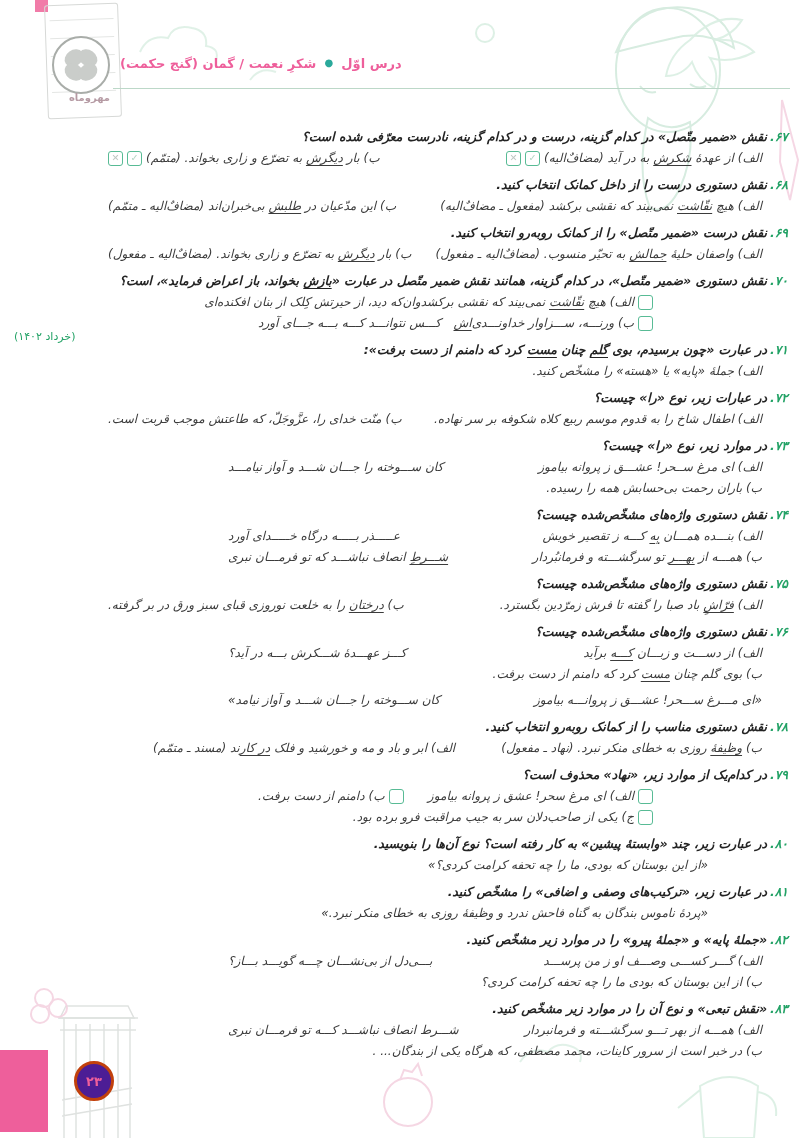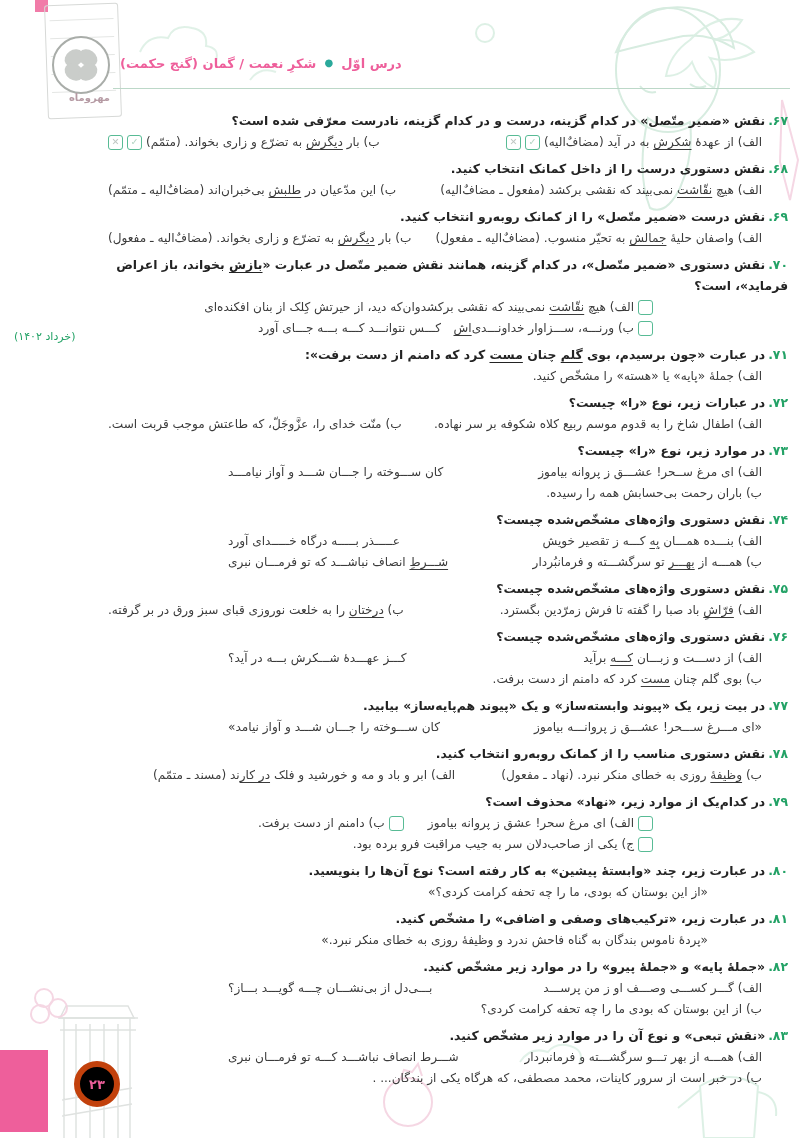--- a/index.html
+++ b/index.html
@@ -19,25 +19,25 @@
            color:#b59aa3;font-weight:bold;}
   
   .header{position:absolute;left:112px;top:56px;font-size:13px;white-space:nowrap;margin-left:8px;}
   .header .lesson{color:#ee5f9b;font-weight:bold;}
   .header .dot{color:#2aa99b;font-size:10px;vertical-align:2px;padding:0 4px;}
   .header .ltitle{color:#ee5f9b;font-weight:bold;}
   .header-rule{position:absolute;left:113px;right:15px;top:88px;height:1px;background:#bcd8c8;}
   
   .margin-note{position:absolute;left:14px;top:330px;color:#23a266;font-size:11px;font-weight:normal;direction:rtl;}
   
-  .pagenum{position:absolute;left:74px;top:1061px;width:34px;height:34px;border:6px solid #c2410c;
+  .pagenum{position:absolute;left:74px;top:1061px;width:34px;height:34px;border:3px solid #c2410c;
            border-radius:50%;display:flex;align-items:center;justify-content:center;
-           color:#ee5f9b;font-weight:bold;font-size:13px;background:#000000;}
-  
-  .content{position:absolute;top:110px;right:17px;left:108px;}
+           color:#ee5f9b;font-weight:bold;font-size:13px;background:#4c1d95;}
+  
+  .content{position:absolute;top:126px;right:17px;left:108px;font-style:italic;}
   .q-block{margin-bottom:5px;}
   .q-title{font-size:12.4px;line-height:21px;font-weight:bold;color:#232323;margin-bottom:1px;}
   .q-num{color:#23a266;font-weight:bold;margin-left:3px;}
   .q-row{font-size:12.1px;line-height:21px;color:#3b3b3b;display:flex;align-items:center;}
   .q-row.pair{justify-content:space-between;padding-right:26px;}
   .q-row.pair-w{justify-content:space-between;padding-right:26px;padding-left:165px;}
   .q-row.pair-n{justify-content:space-between;padding-right:26px;padding-left:45px;}
   .q-row.verse{justify-content:space-between;padding-right:26px;padding-left:120px;}
   .q-row.verse-c{justify-content:space-between;padding-right:135px;padding-left:150px;}
   .q-row.single{padding-right:26px;}
@@ -258,21 +258,20 @@
             <span>کـــز عهـــدهٔ شـــکرش بـــه در آید؟</span>
           </span>
         </div>
         <div class="q-row single">
           <span class="opt">
             <span>ب) بوی گلم چنان <u>مست</u> کرد که دامنم از دست برفت.</span>
           </span>
         </div>
       </div>
       <div class="q-block">
-        <div class="q-title"><span class="q-num">۷۷.</span><span>در بیت زیر، یک «پیوند وابسته‌ساز» و یک «پیوند هم‌پایه‌ساز» بیابید.</span></div>
         <div class="q-row verse">
           <span class="opt">
             <span>«ای مـــرغ ســـحر! عشـــق ز پروانـــه بیاموز</span>
           </span>
           <span class="opt">
             <span>کان ســـوخته را جـــان شـــد و آواز نیامد»</span>
           </span>
         </div>
       </div>
       <div class="q-block">

